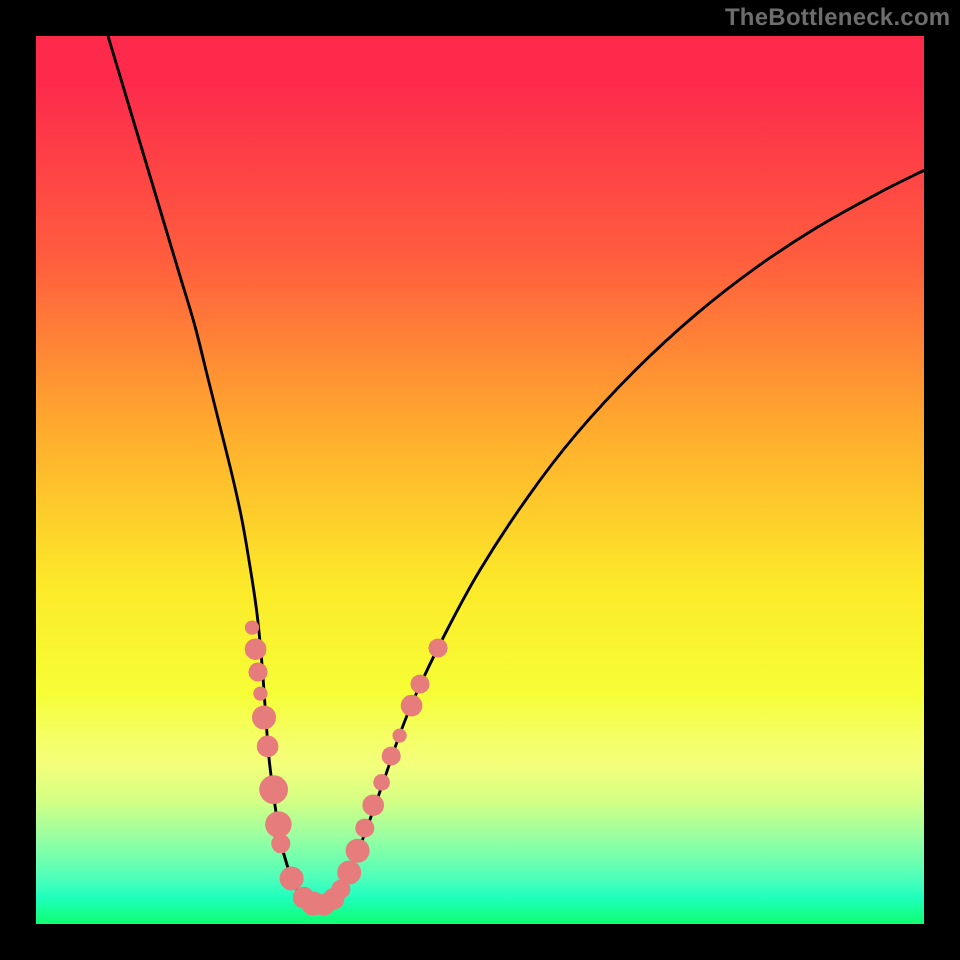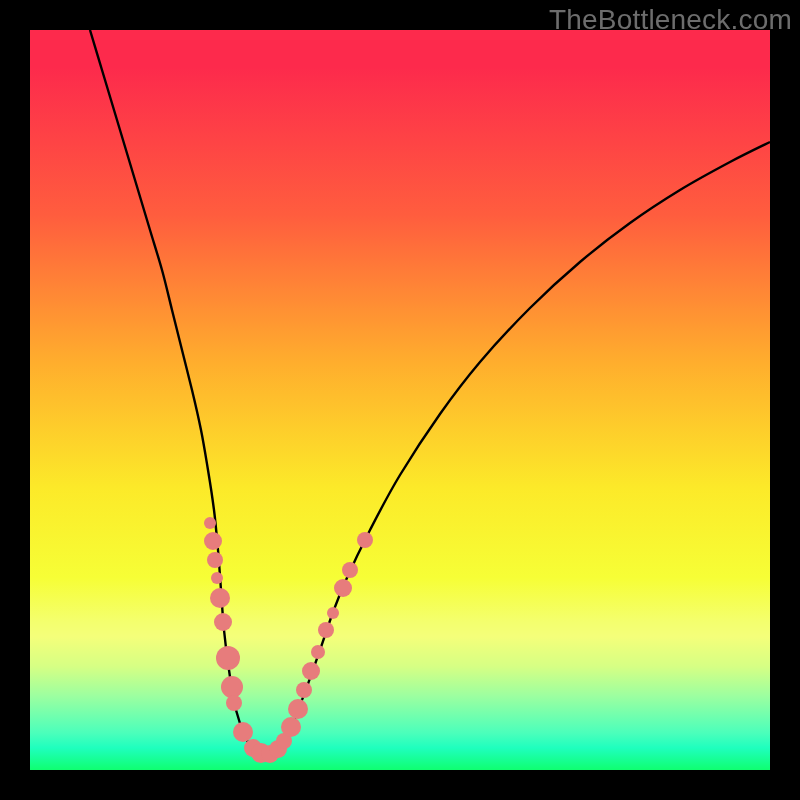--- a/index.html
+++ b/index.html
@@ -41,22 +41,22 @@
         #4bffbb 95%,
         #1fffbe 97%,
         #0fff70 100%
       );
   }
   .watermark {
     position: absolute;
     top: 4px;
     right: 8px;
     color: #6d6d6d;
-    font-size: 28px;
-    font-weight: 400;
+    font-size: 20px;
+    font-weight: 700;
     letter-spacing: 0.2px;
   }
   svg.curve {
     position: absolute;
     left: 30px;
     top: 30px;
     width: 740px;
     height: 740px;
     overflow: visible;
   }

